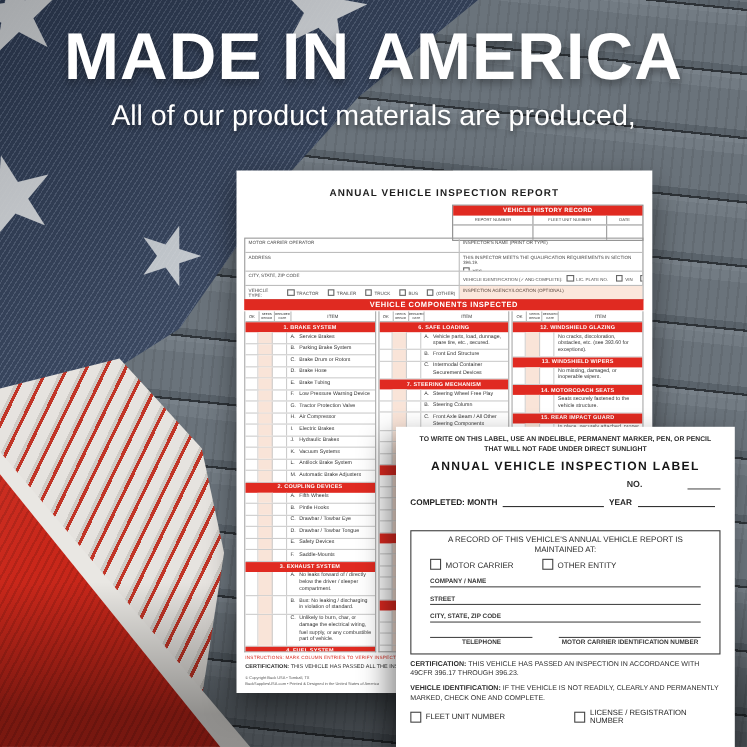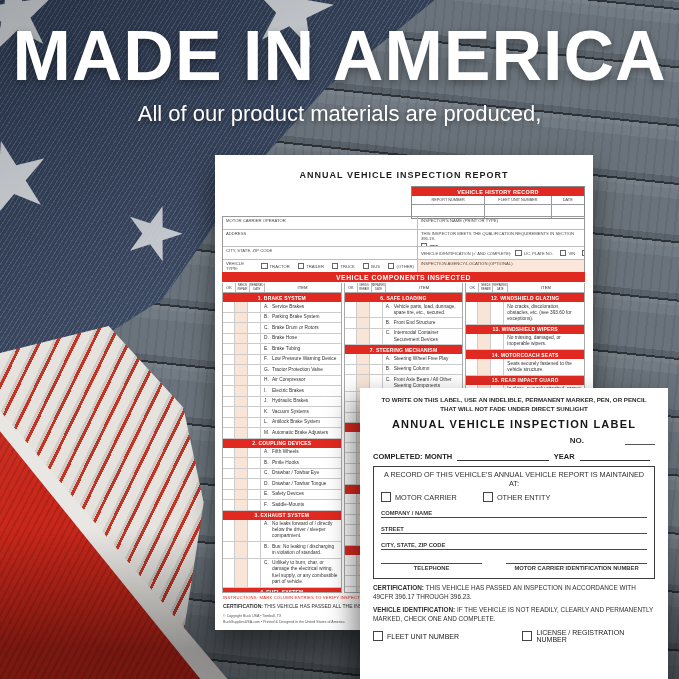--- a/index.html
+++ b/index.html
@@ -38,23 +38,23 @@
     clip-path:polygon(0 63.5%,29.5% 100%,0 100%);}
   .flag-red::before{content:"";position:absolute;inset:0;background:
     repeating-linear-gradient(118deg,rgba(0,0,0,.12) 0 2px,transparent 2px 6px);
     clip-path:polygon(0 63.5%,29.5% 100%,0 100%);}
   .flag-red::after{content:"";position:absolute;inset:0;background:
     linear-gradient(135deg,rgba(255,255,255,.16),transparent 40%,rgba(0,0,0,.18));
     clip-path:polygon(0 63.5%,29.5% 100%,0 100%);}
 
   
   .hero{position:absolute;left:0;right:0;top:20px;text-align:center;color:#fff;z-index:3;}
-  .hero-title{font-size:70px;font-weight:bold;letter-spacing:1px;line-height:1.05;
+  .hero-title{font-size:60px;font-weight:bold;letter-spacing:1px;line-height:1.05;
     text-shadow:0 3px 8px rgba(0,0,0,.35);}
-  .hero-sub{font-size:22px;line-height:1.2;margin-top:7px;text-shadow:0 2px 5px rgba(0,0,0,.45);}
+  .hero-sub{font-size:26px;line-height:1.2;margin-top:7px;text-shadow:0 2px 5px rgba(0,0,0,.45);}
 
   
   .sheet{position:absolute;background:#fff;box-sizing:border-box;}
   .report{left:215px;top:155px;width:378px;height:475px;z-index:4;
     box-shadow:0 12px 26px rgba(0,0,0,.5);}
   .label-sheet{left:360px;top:388px;width:308px;height:313px;z-index:5;overflow:hidden;
     padding:8px 13px;box-shadow:-8px 10px 24px rgba(0,0,0,.45);color:#2e2e2e;}
 
   
   .r-title{position:absolute;top:15px;left:0;right:0;text-align:center;font-weight:bold;
@@ -121,21 +121,21 @@
 
   
   .l-note{font-size:6.2px;font-weight:bold;text-align:center;line-height:1.4;color:#2c2c2c;}
   .l-title{font-size:11px;font-weight:bold;text-align:center;letter-spacing:1.2px;
     margin-top:5px;color:#161616;}
   .l-no{margin-top:6px;display:flex;align-items:flex-end;font-size:8px;font-weight:bold;gap:36px;}
   .l-no .sp{flex:0 0 57%;}
   .l-no .flex-line{flex:1;border-bottom:1px solid #555;margin-left:5px;height:7px;}
   .l-row{display:flex;align-items:flex-end;margin-top:7px;font-size:7.5px;font-weight:bold;color:#222;}
   .line{border-bottom:1px solid #333;flex:1;margin:0 5px;height:7px;}
-  .l-box{border:1px solid #3d3d3d;margin-top:5px;padding:3px 7px 7px;}
+  .l-box{border:1px solid #3d3d3d;margin-top:21px;padding:3px 17px 7px;}
   .l-record{font-size:7.3px;text-align:center;}
   .l-cbs{display:flex;gap:26px;margin-top:4px;font-size:7.3px;align-items:center;}
   .cb2{width:8px;height:8px;border:1px solid #444;display:inline-block;margin-right:4px;
     flex:0 0 auto;background:#fff;}
   .l-cbs .opt2{display:inline-flex;align-items:center;}
   .l-field{margin-top:8px;border-bottom:1px solid #4a4a4a;font-size:5.8px;font-weight:bold;
     padding-bottom:1px;color:#3a3a3a;}
   .l-telrow{display:flex;gap:24px;margin-top:13px;}
   .l-tel{flex:0 0 38%;border-top:1px solid #4a4a4a;text-align:center;font-size:5.8px;
     font-weight:bold;padding-top:1px;color:#3a3a3a;}

